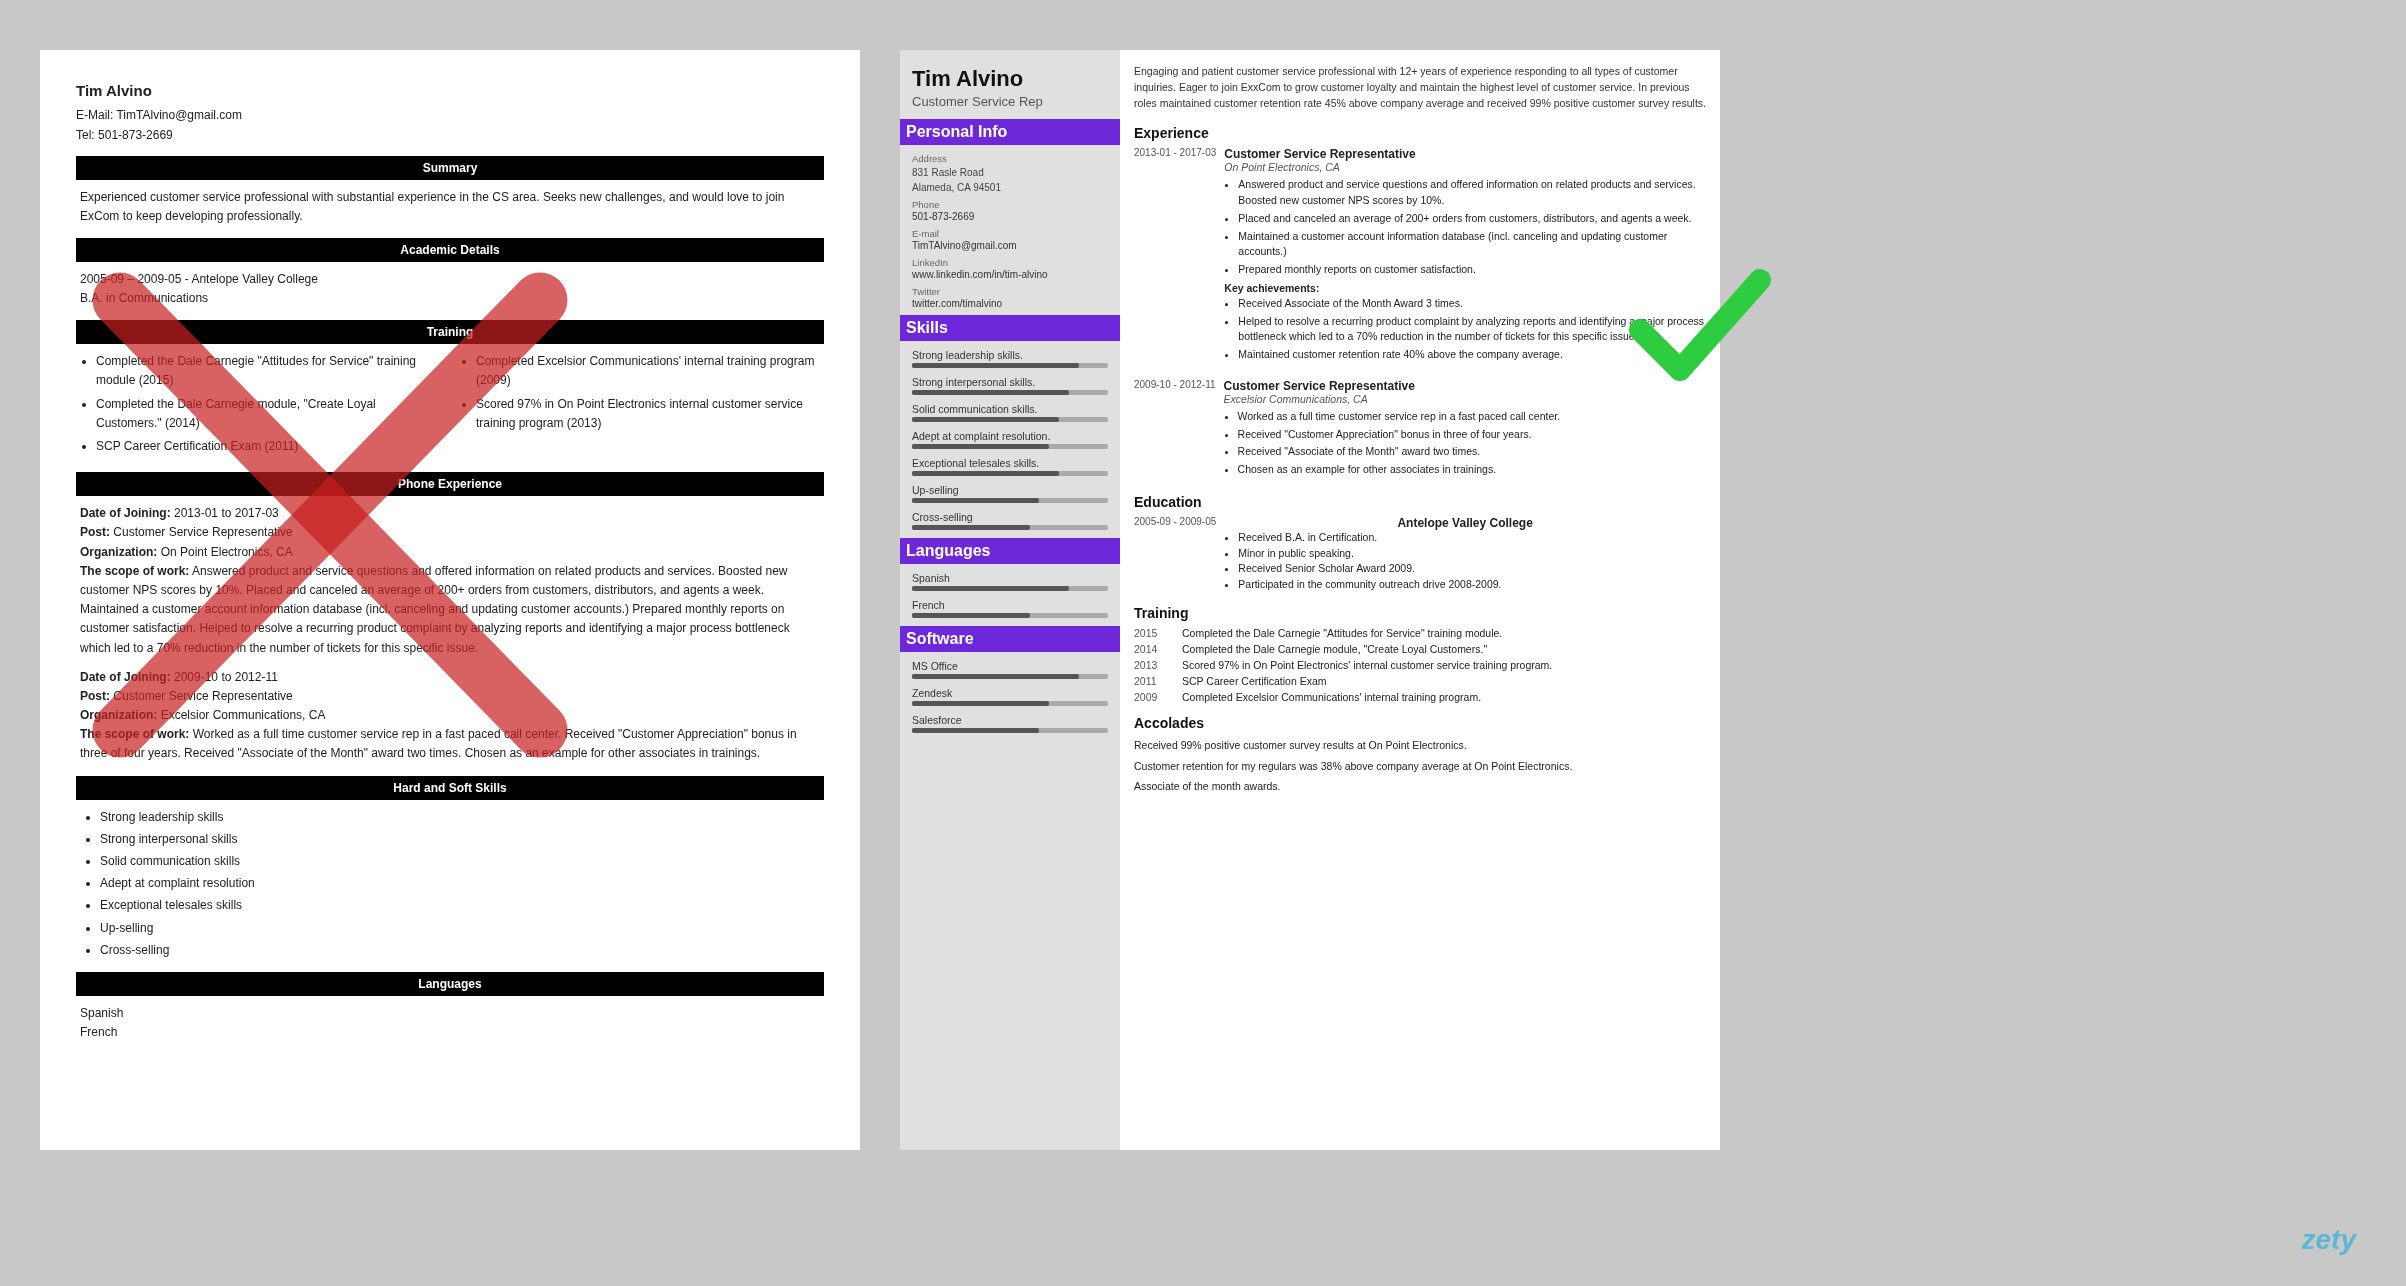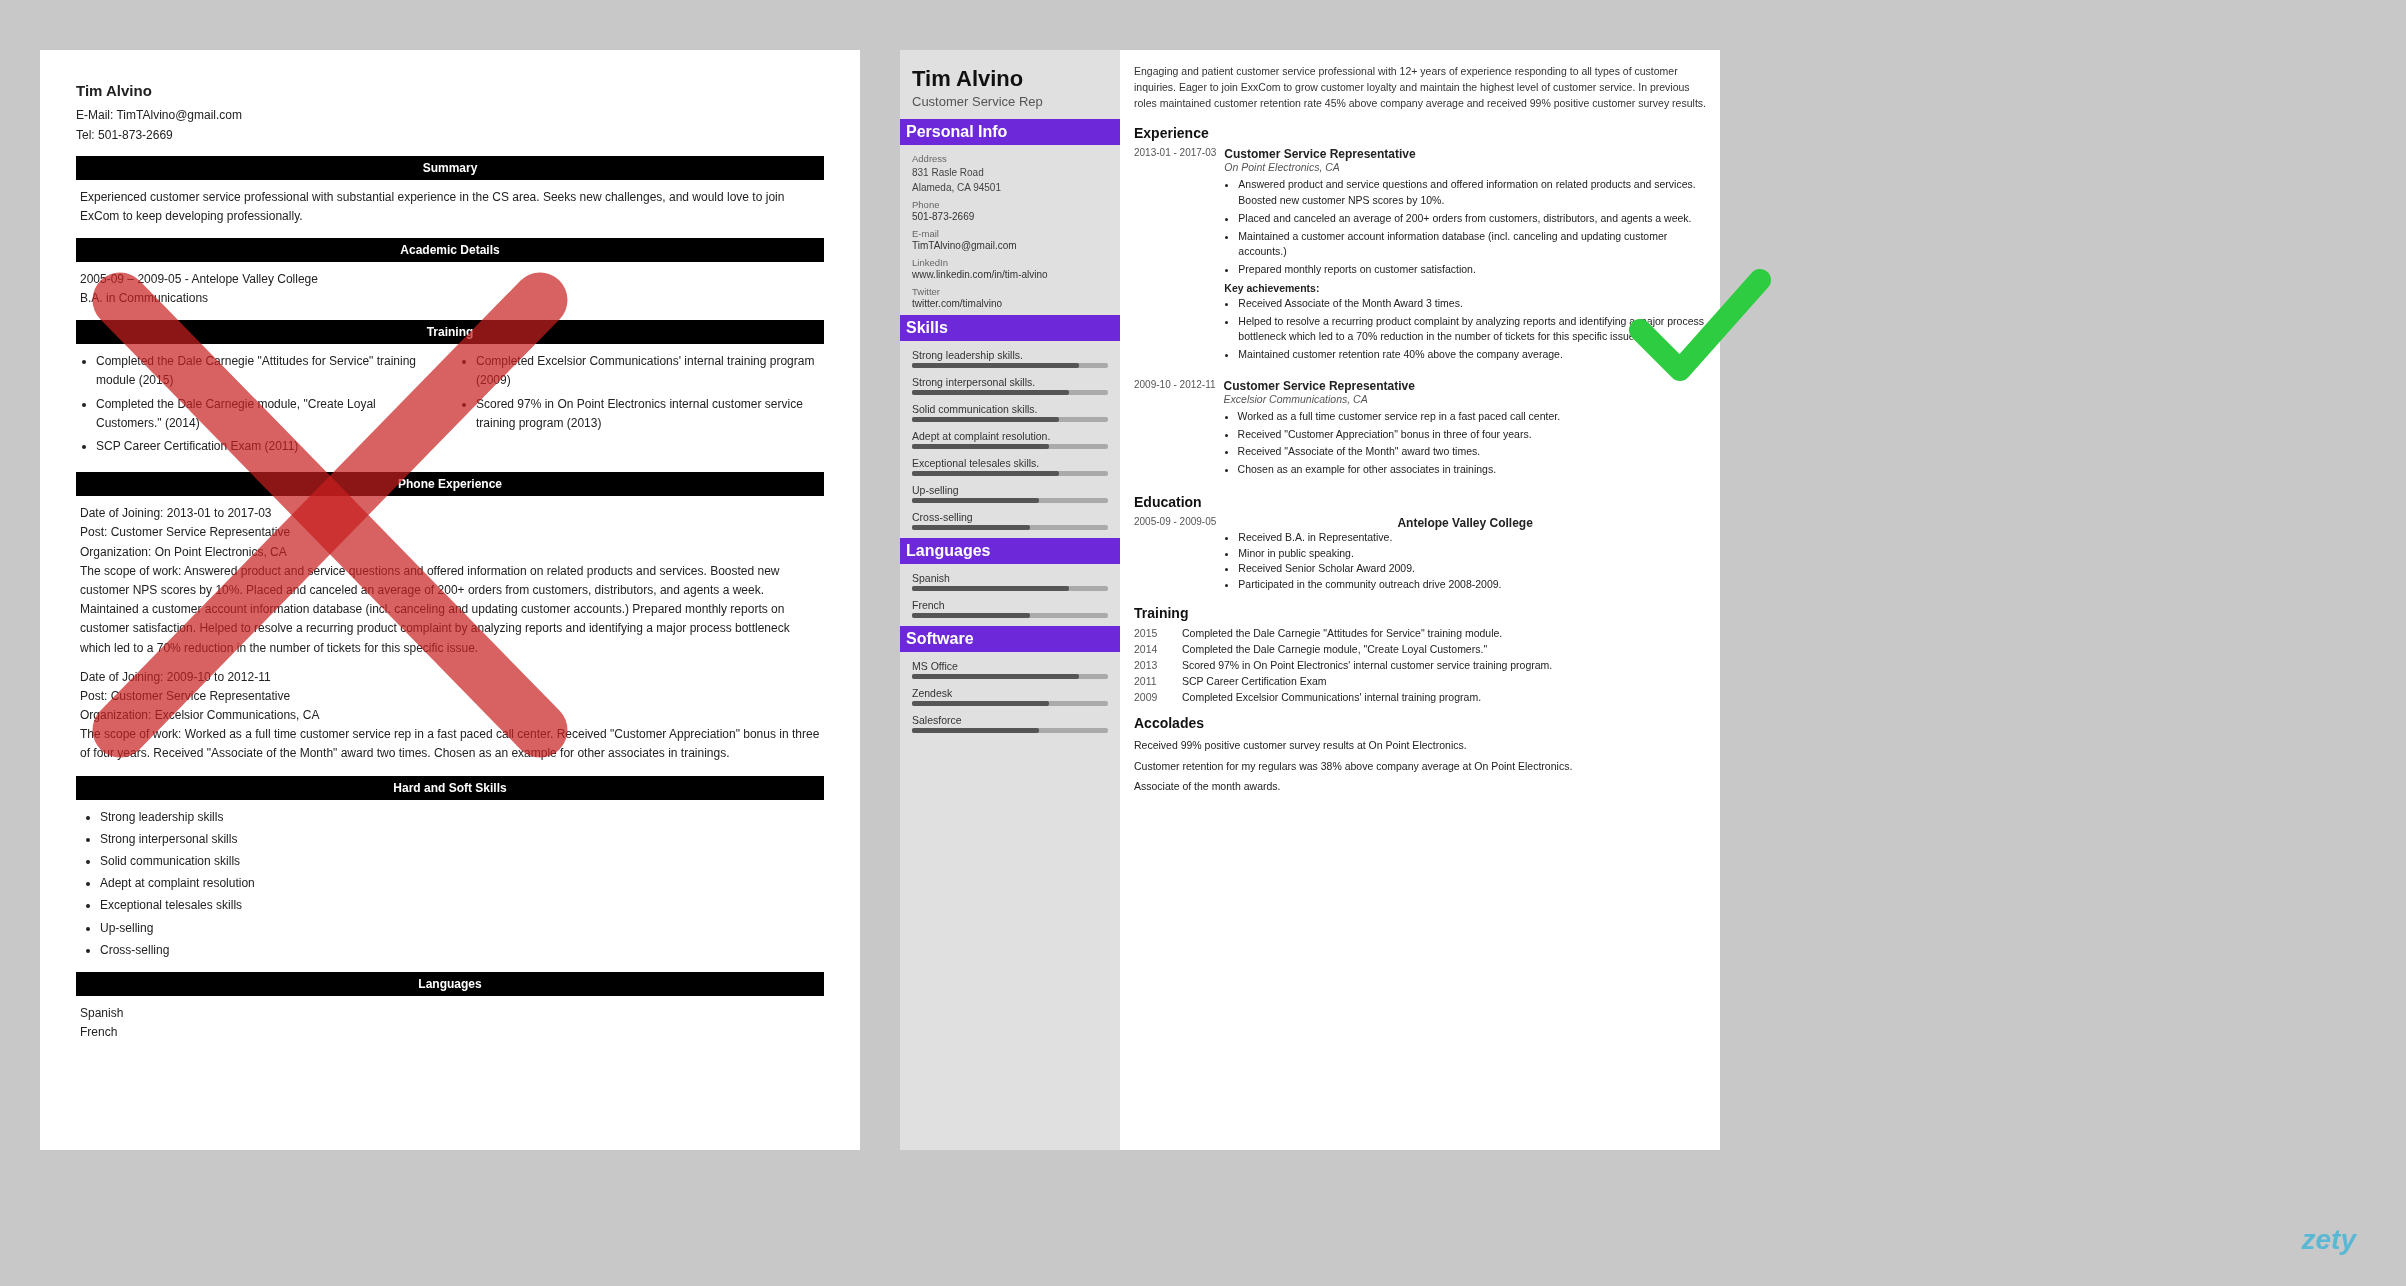--- a/index.html
+++ b/index.html
@@ -54,21 +54,21 @@
       font-size: 12px;
       padding: 3px 0;
       margin: 12px 0 8px 0;
     }
     .resume-left .section-content {
       font-size: 12px;
       line-height: 1.6;
       padding: 0 4px;
     }
     .resume-left .bold-label {
-      font-weight: normal;
+      font-weight: bold;
       text-align: right;
     }
     .resume-left ul {
       padding-left: 20px;
     }
     .resume-left ul li {
       font-size: 12px;
       margin-bottom: 3px;
     }
     .training-grid {
@@ -521,21 +521,21 @@
           </div>
         </div>
 
       <div class="right-section-title">Education</div>
       <div id="education-container">
           <div class="edu-entry">
             <div class="edu-date">2005-09 - 2009-05</div>
             <div class="edu-content">
               <div class="edu-school">Antelope Valley College</div>
               <ul class="edu-bullets">
-                <li>Received B.A. in Representative.</li>
+                <li>Received B.A. in Certification.</li>
                 <li>Minor in public speaking.</li>
                 <li>Received Senior Scholar Award 2009.</li>
                 <li>Participated in the community outreach drive 2008-2009.</li>
               </ul>
             </div>
           </div>
         </div>
 
       <div class="right-section-title">Training</div>
       <div id="training-container">

